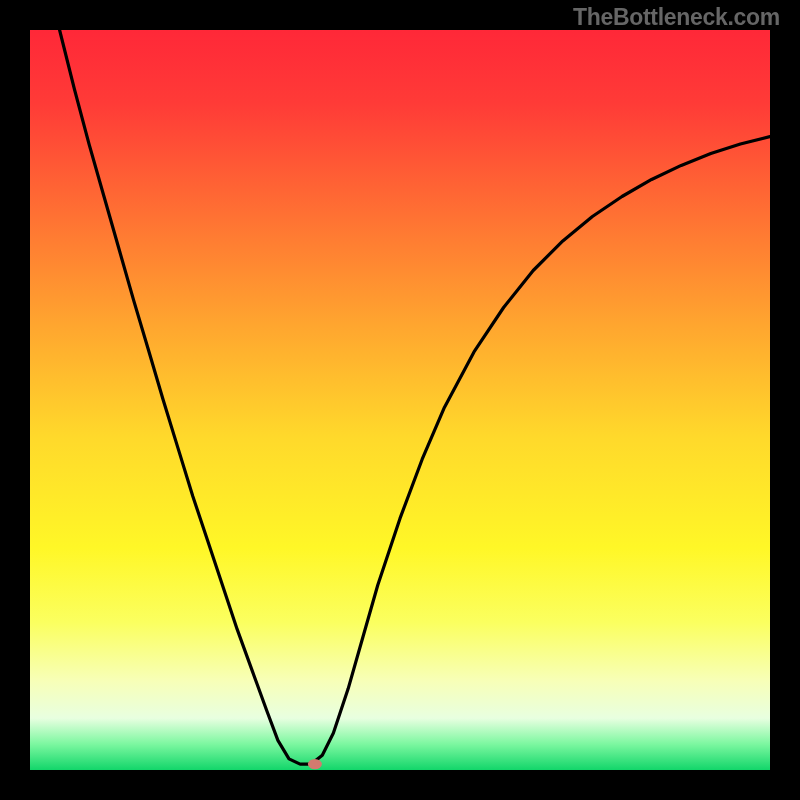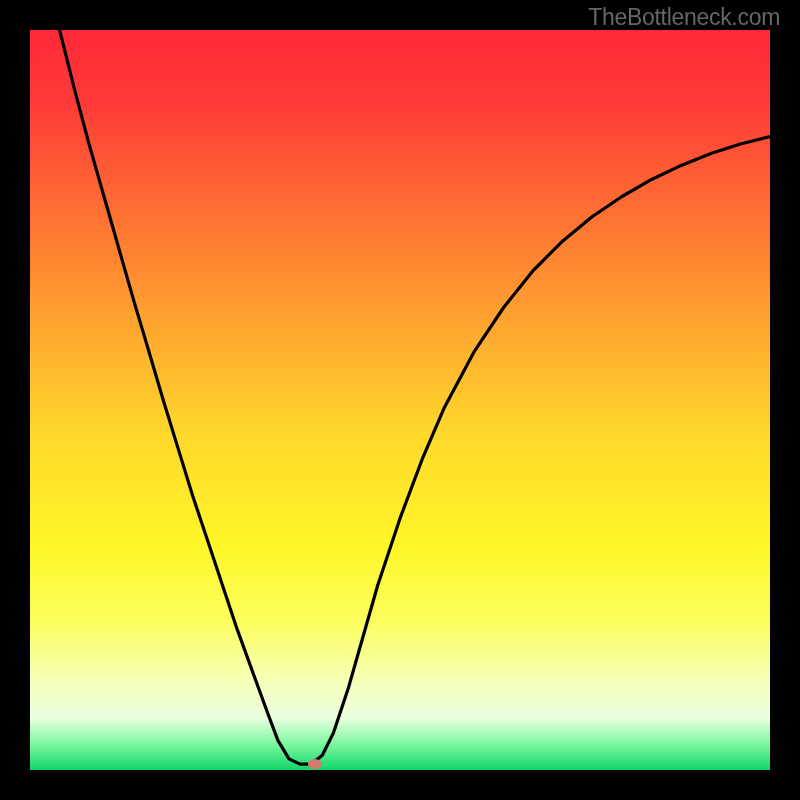--- a/index.html
+++ b/index.html
@@ -27,21 +27,21 @@
     height: 740px;
     overflow: hidden;
   }
   .watermark {
     position: absolute;
     top: 4px;
     right: 20px;
     color: #666;
     font-size: 23px;
     letter-spacing: -0.3px;
-    font-weight: 400;
+    font-weight: 700;
   }
   svg {
     display: block;
   }
 </style>
 </head>
 <body>
 
 <div class="frame">
   <div class="watermark">TheBottleneck.com</div>

